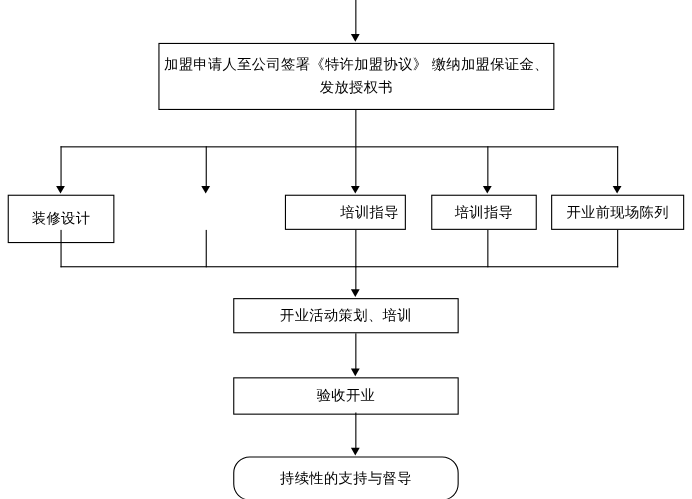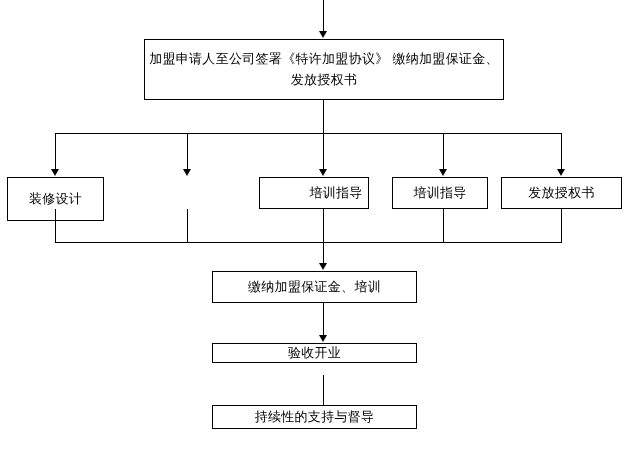--- a/index.html
+++ b/index.html
@@ -98,45 +98,45 @@
 
   <div class="node" style="left:259px; top:177px; width:110px; height:32px;padding-left:48px;">
     <span>培训指导</span>
   </div>
 
   <div class="node" style="left:392px; top:177px; width:96px; height:32px;">
     <span>培训指导</span>
   </div>
 
   <div class="node" style="left:501px; top:177px; width:121px; height:32px;">
-    <span>发放授权书</span>
+    <span>开业前现场陈列</span>
   </div>
 
   <div class="vline" style="left:55px; top:209px; height:34px;"></div>
   <div class="vline" style="left:187px; top:209px; height:34px;"></div>
   <div class="vline" style="left:323px; top:209px; height:34px;"></div>
   <div class="vline" style="left:443px; top:209px; height:34px;"></div>
   <div class="vline" style="left:561px; top:209px; height:34px;"></div>
 
   <div class="hline" style="left:55px; top:242px; width:507px;"></div>
 
   <div class="vline" style="left:323px; top:242px; height:22px;"></div>
   <div class="arrowhead" style="left:319px; top:263px;"></div>
 
   <div class="node" style="left:212px; top:271px; width:205px; height:32px;">
-    <span>缴纳加盟保证金、培训</span>
+    <span>开业活动策划、培训</span>
   </div>
 
   <div class="vline" style="left:323px; top:303px; height:33px;"></div>
   <div class="arrowhead" style="left:319px; top:335px;"></div>
 
-  <div class="node" style="left:212px; top:343px; width:205px; height:20px;">
+  <div class="node" style="left:212px; top:343px; width:205px; height:34px;">
     <span>验收开业</span>
   </div>
 
   <div class="vline" style="left:323px; top:375px; height:33px;"></div>
   <div class="arrowhead" style="left:319px; top:407px;"></div>
 
-  <div class="node" style="left:212px; top:405px; width:205px; height:24px;">
+  <div class="node" style="left:212px; top:415px; width:205px; height:40px;border-radius:15px;">
     <span>持续性的支持与督导</span>
   </div>
 
 </div>
 
 </body></html>

